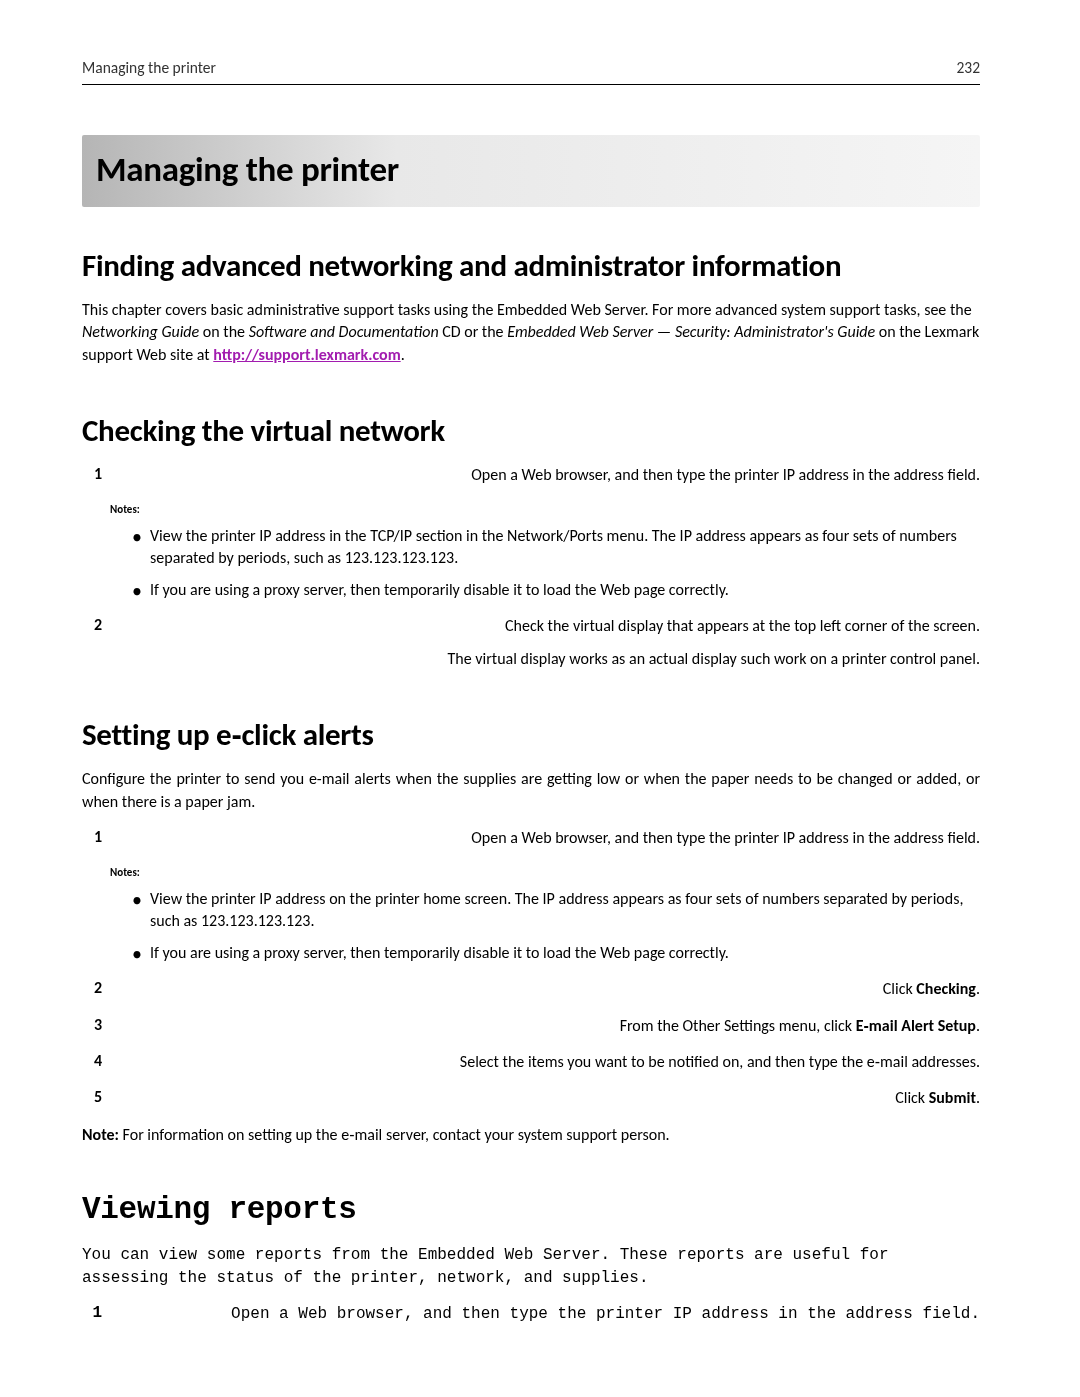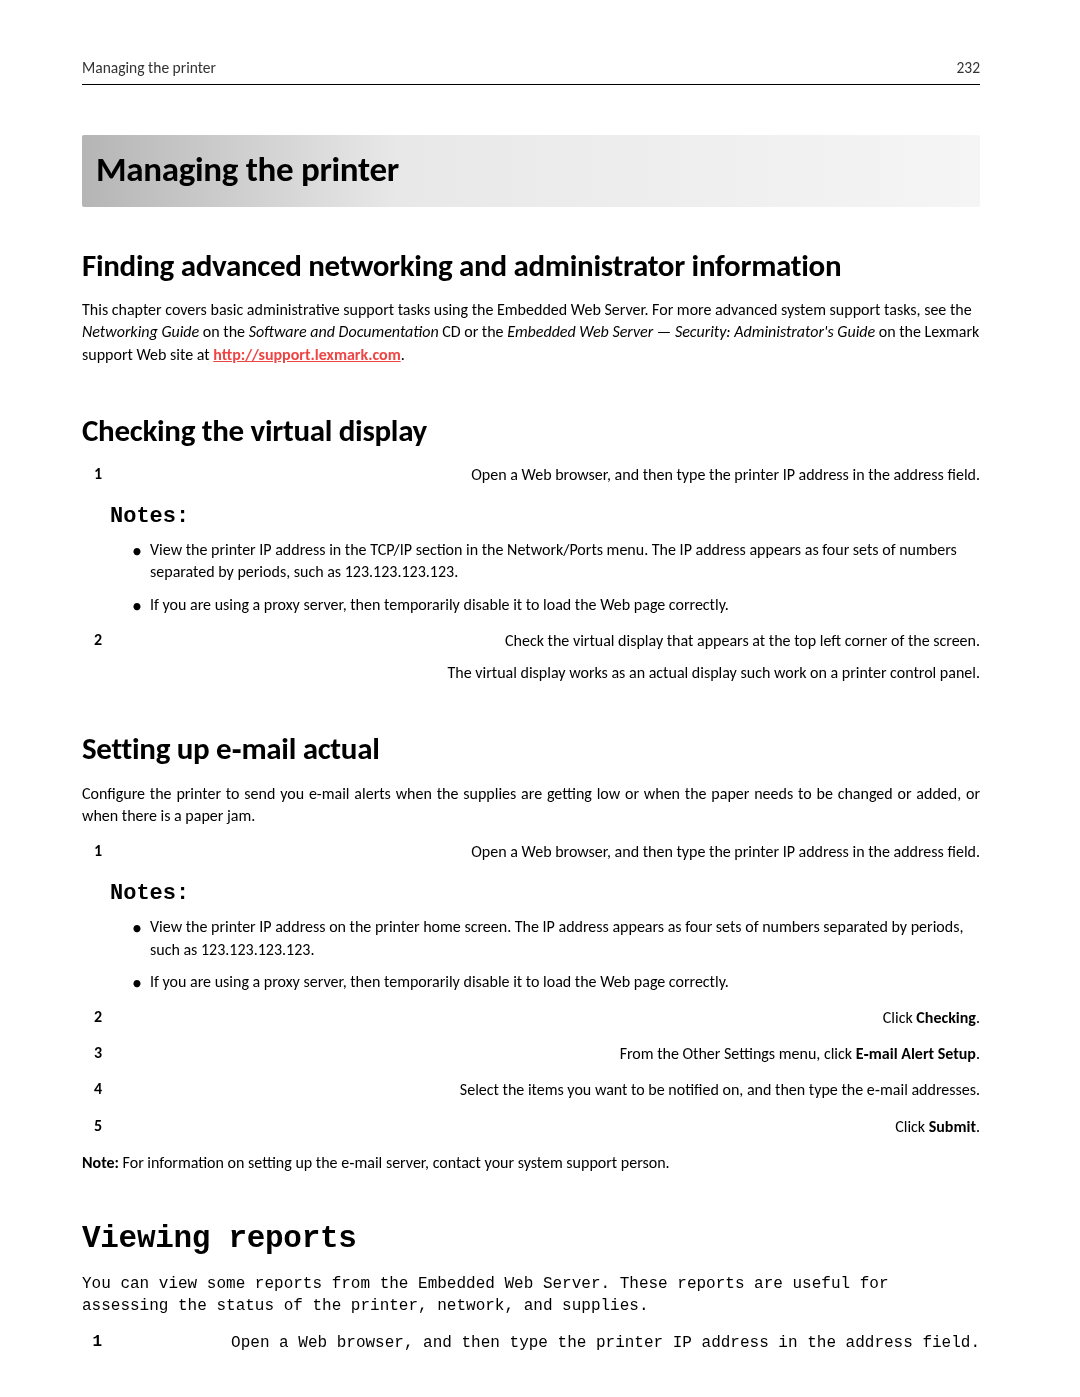--- a/index.html
+++ b/index.html
@@ -36,21 +36,21 @@
       letter-spacing: -0.3px;
     }
     .section { margin-bottom: 44px; }
     .section:last-child { margin-bottom: 0; font-family: Liberation Mono, monospace; }
     p {
       font-size: 16px;
       line-height: 1.4;
       margin-bottom: 4px;
     }
     a {
-      color: #ef4444;
+      color: #a21caf;
       text-decoration: underline;
     }
     em { }
     strong { font-weight: 700; }
     .ol-item {
       display: flex;
       margin-top: 14px;
       font-size: 16px;
     }
     .ol-num {
@@ -59,22 +59,21 @@
       flex-shrink: 0;
       text-align: right;
       padding-right: 10px;
       margin-left: 6px;
     }
     .ol-body { flex: 1; text-align: right; }
     .ol-body > p { margin-bottom: 0; }
     .notes-label {
       font-weight: 700;
       margin: 16px 0 8px 28px;
-      font-size: 22px;
-      font-family: Liberation Mono, monospace;
+      font-size: 11px;
     }
     ul.notes {
       list-style: none;
       margin-left: 50px;
     }
     ul.notes li {
       position: relative;
       padding-left: 18px;
       font-size: 16px;
       margin-bottom: 10px;
@@ -105,21 +104,21 @@
 <div class="h1-banner">Managing the printer</div>
 
 <div class="section">
   <h2>Finding advanced networking and administrator information</h2>
   <p>
     <span>This chapter covers basic administrative support tasks using the Embedded Web Server. For more advanced system support tasks, see the </span><em>Networking Guide</em><span> on the </span><em>Software and Documentation</em><span> CD or the </span><em>Embedded Web Server — Security: Administrator's Guide</em><span> on the Lexmark support Web site at </span><strong><a href="#">http://support.lexmark.com</a></strong><span>.</span>
   </p>
 </div>
 
 <div class="section">
-  <h2>Checking the virtual display</h2>
+  <h2>Checking the virtual network</h2>
 
   <div class="ol-item">
     <div class="ol-num">1</div>
     <div class="ol-body">
         <p>Open a Web browser, and then type the printer IP address in the address field.</p>
       </div>
   </div>
 
   <div class="notes-label">Notes:</div>
   <ul class="notes">
@@ -130,21 +129,21 @@
   <div class="ol-item">
     <div class="ol-num">2</div>
     <div class="ol-body">
       <p>Check the virtual display that appears at the top left corner of the screen.</p>
       <p class="sub-p">The virtual display works as an actual display such work on a printer control panel.</p>
     </div>
   </div>
 </div>
 
 <div class="section">
-  <h2>Setting up e‑mail actual</h2>
+  <h2>Setting up e‑click alerts</h2>
   <p class="intro" style="text-align:justify;">Configure the printer to send you e-mail alerts when the supplies are getting low or when the paper needs to be changed or added, or when there is a paper jam.</p>
 
   <div class="ol-item">
     <div class="ol-num">1</div>
     <div class="ol-body">
         <p>Open a Web browser, and then type the printer IP address in the address field.</p>
       </div>
   </div>
 
   <div class="notes-label">Notes:</div>

